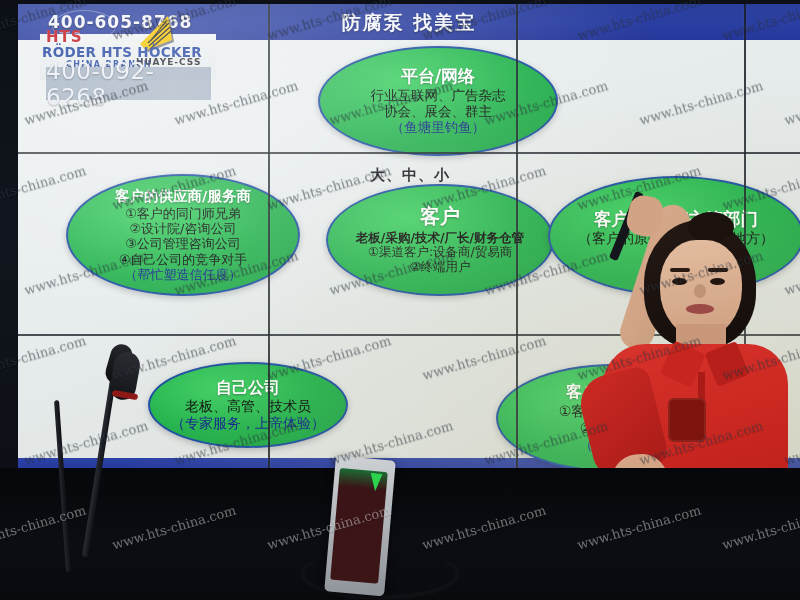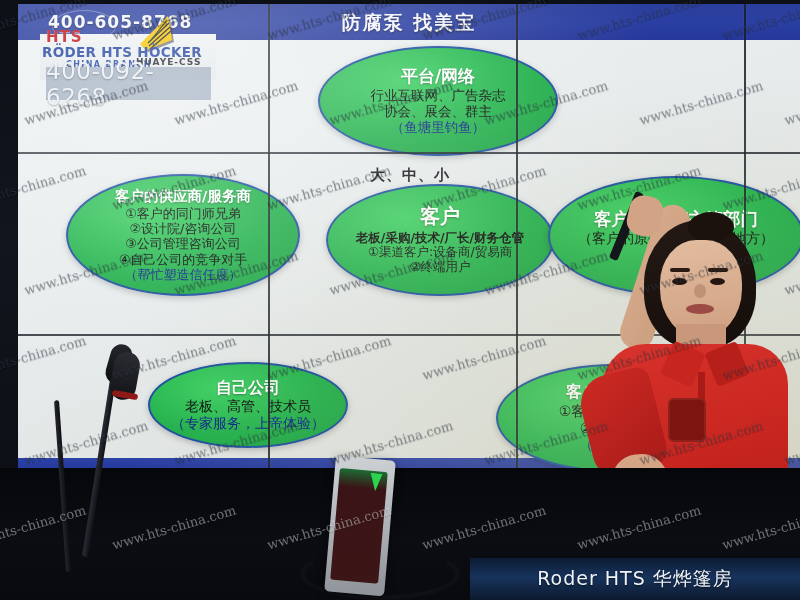--- a/index.html
+++ b/index.html
@@ -305,23 +305,20 @@
   <div id="mic1-rod"></div>
   <div id="mic2-head"></div>
   <div id="mic1-head"></div>
   <div id="mic1-ring"></div>
   <div id="cable"></div>
   <div id="tablet">
     <div id="tablet-screen"></div>
     <div id="tablet-green"></div>
   </div>
 
-  <div id="brandbar">
-    <span>Roder HTS 华烨篷房</span>
-  </div>
 
   <div id="wm-layer">
       <div class="wm dark" style="left: -40px; top: 10px;">www.hts-china.com</div>
       <div class="wm dark" style="left: 110px; top: 10px;">www.hts-china.com</div>
       <div class="wm dark" style="left: 265px; top: 10px;">www.hts-china.com</div>
       <div class="wm dark" style="left: 420px; top: 10px;">www.hts-china.com</div>
       <div class="wm dark" style="left: 575px; top: 10px;">www.hts-china.com</div>
       <div class="wm dark" style="left: 720px; top: 10px;">www.hts-china.com</div>
       <div class="wm dark" style="left: 22px; top: 95px;">www.hts-china.com</div>
       <div class="wm dark" style="left: 172px; top: 95px;">www.hts-china.com</div>

